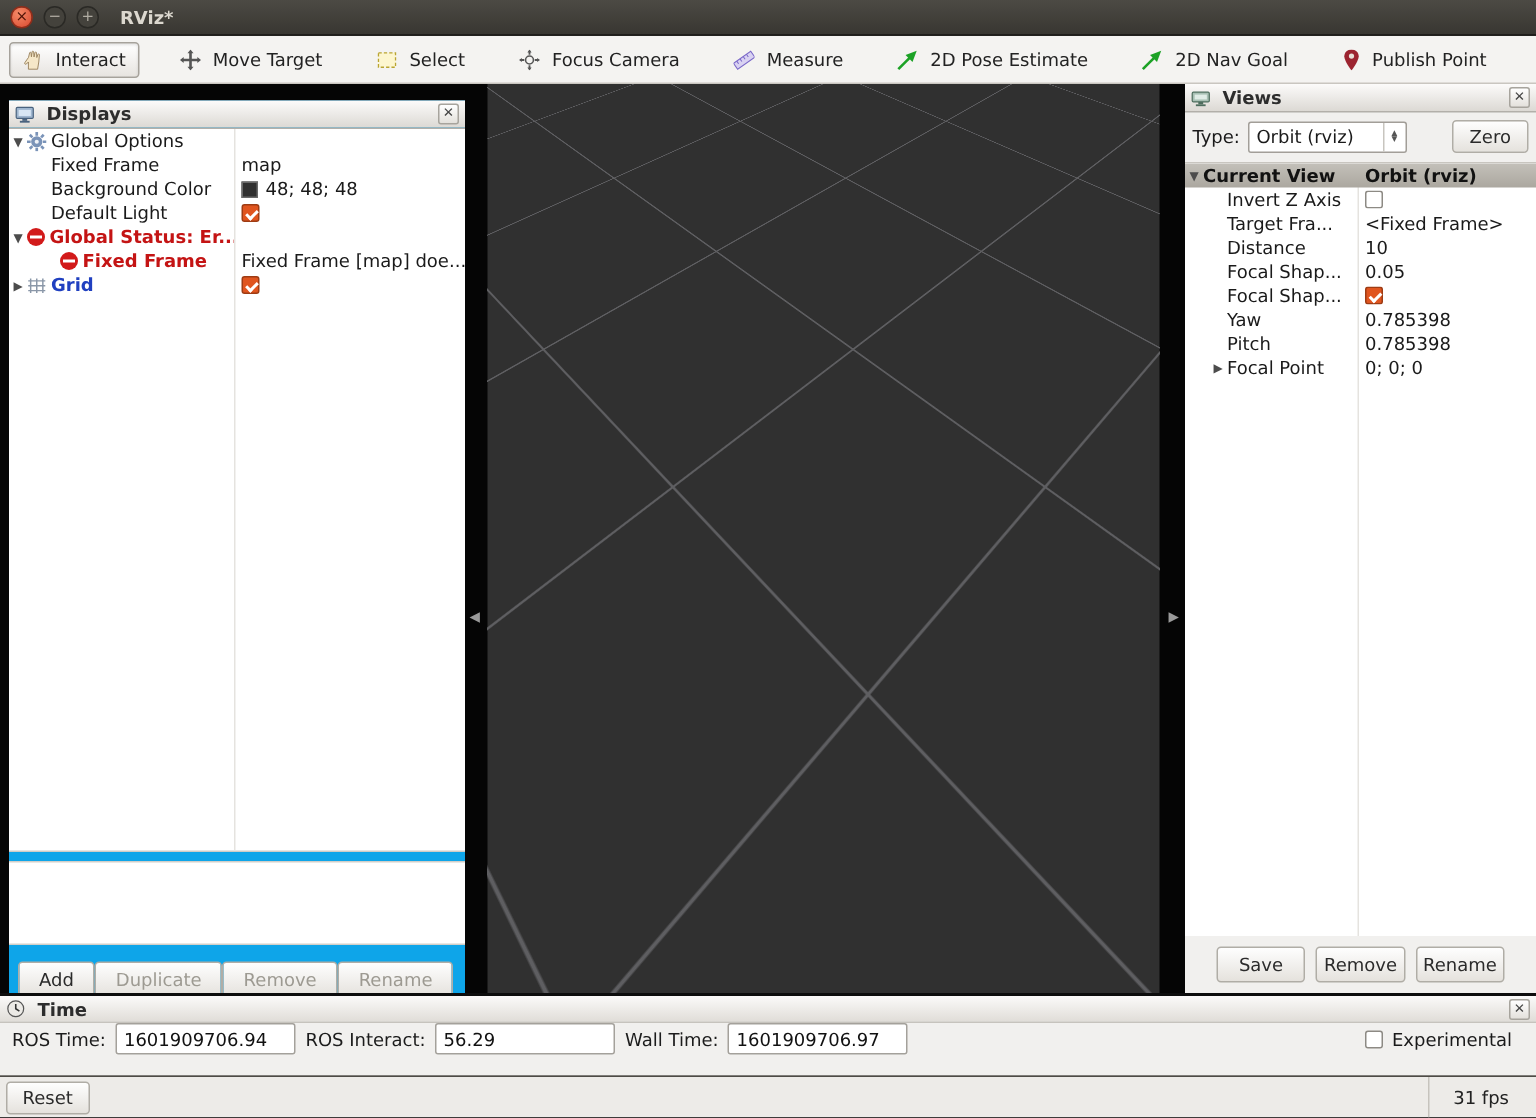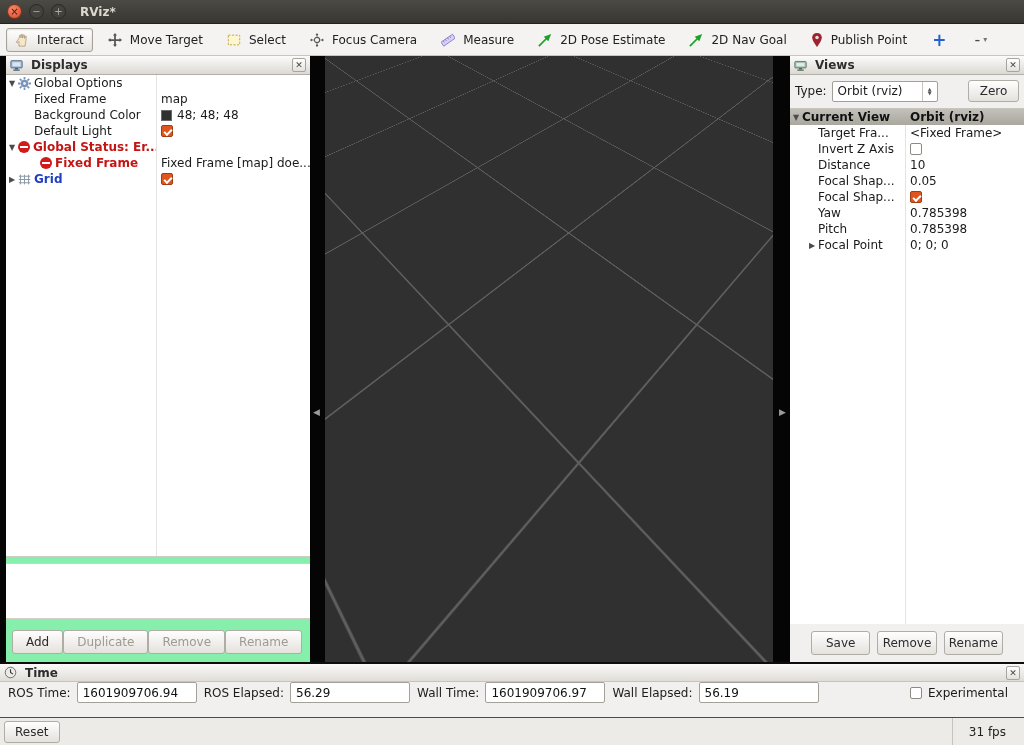--- a/index.html
+++ b/index.html
@@ -10,38 +10,38 @@
   .titlebar { position:absolute; left:0; top:0; width:1024px; height:24px;
     background:linear-gradient(#4c4a44,#383631); display:flex; align-items:center; border-bottom:1px solid #22211e; }
   .tb-circle { width:15px; height:15px; border-radius:50%; margin-left:7px; display:flex; align-items:center; justify-content:center;
     font-size:10px; line-height:1; }
   .tb-close { background:radial-gradient(circle at 35% 30%, #f58a68, #d9492f); border:1px solid #8e2d1a; color:#4f1206; }
   .tb-dim  { background:#44423c; border:1px solid #2a2925; color:#b0aca2; }
   .tb-title { margin-left:14px; font-weight:bold; color:#dcd8cf; }
 
   
   .toolbar { position:absolute; left:0; top:24px; width:1024px; height:32px; background:#f4f3f1;
-    border-bottom:1px solid #c9c6c0; display:flex; align-items:center; padding:0 6px; gap:6px; }
+    border-bottom:1px solid #c9c6c0; display:flex; align-items:center; padding:0 6px; gap:18px; }
   .tool { display:flex; align-items:center; gap:5px; padding:4px 8px; border:1px solid transparent; border-radius:3px; color:#222; white-space:nowrap; }
   .tool.selected { background:linear-gradient(#ffffff,#e7e4e0); border-color:#a6a29b; box-shadow:inset 0 1px 2px rgba(0,0,0,.12); }
   .tool svg { display:block; }
   .tool-plus { color:#1f62d0; font-weight:bold; font-size:17px; padding:0 10px; }
   .tool-minus { color:#4a4a4a; font-size:16px; padding:0 4px 0 12px; display:flex; align-items:center; gap:3px; }
   .dd-arrow { font-size:8px; color:#777; }
 
   
   .main { position:absolute; left:0; top:56px; width:1024px; height:606px; background:#050505; }
 
   .panel-header { height:19px; background:linear-gradient(#fcfbfa,#dcd9d4); border-bottom:1px solid #b2afa9;
     display:flex; align-items:center; gap:5px; padding:0 4px; font-weight:bold; color:#2d2d2d; flex:0 0 auto; }
   .panel-close { margin-left:auto; width:14px; height:14px; border:1px solid #a7a49d; border-radius:2px;
     background:linear-gradient(#fff,#e4e1dc); color:#454545; font-size:9px; line-height:12px; text-align:center; }
 
   
-  .displays { position:absolute; left:6px; top:0; width:304px; height:606px; background:#86efac; display:flex; flex-direction:column; }
+  .displays { position:absolute; left:6px; top:11px; width:304px; height:606px; background:#0ea5e9; display:flex; flex-direction:column; }
   .tree { background:#fff; position:relative; overflow:hidden; }
   .tree .colsep { position:absolute; top:0; bottom:0; width:1px; background:#e5e3df; }
   .displays .tree { height:482px; border-bottom:1px solid #cfccc6; }
   .displays .colsep { left:150px; }
   .trow { display:flex; height:16px; align-items:center; position:relative; }
   .c1 { width:150px; display:flex; align-items:center; overflow:hidden; white-space:nowrap; flex:0 0 auto; }
   .views-panel .c1 { width:115px; }
   .c2 { flex:1; display:flex; align-items:center; padding-left:5px; overflow:hidden; white-space:nowrap; }
   .exp { width:12px; text-align:center; font-size:8px; color:#4c4c4c; flex:0 0 auto; }
   .ic { display:inline-flex; margin-right:3px; flex:0 0 auto; }
@@ -335,32 +335,32 @@
         <div class="c1">
             <span class="exp">▼</span>
           <span>Current View</span>
           </div>
         <div class="c2">
             <span>Orbit (rviz)</span>
           </div>
       </div>
       <div class="trow">
         <div class="c1 ind1">
+            <span>Invert Z Axis</span>
+          </div>
+        <div class="c2">
+            <span class="cb"></span>
+          </div>
+      </div>
+      <div class="trow">
+        <div class="c1 ind1">
             <span>Target Fra...</span>
           </div>
         <div class="c2">
             <span>&lt;Fixed Frame&gt;</span>
-          </div>
-      </div>
-      <div class="trow">
-        <div class="c1 ind1">
-            <span>Invert Z Axis</span>
-          </div>
-        <div class="c2">
-            <span class="cb"></span>
           </div>
       </div>
       <div class="trow">
         <div class="c1 ind1">
             <span>Distance</span>
           </div>
         <div class="c2">
             <span>10</span>
           </div>
       </div>
@@ -424,30 +424,26 @@
       </span>
     <span>Time</span>
     <span class="panel-close">✕</span>
   </div>
   <div class="time-content">
     <div class="tfield">
       <label>ROS Time:</label>
       <input class="tinput" value="1601909706.94" style="">
     </div>
     <div class="tfield">
-      <label>ROS Elapsed:</label>
+      <label>ROS Interact:</label>
       <input class="tinput" value="56.29" style="">
     </div>
     <div class="tfield">
       <label>Wall Time:</label>
       <input class="tinput" value="1601909706.97" style="">
-    </div>
-    <div class="tfield">
-      <label>Wall Elapsed:</label>
-      <input class="tinput" value="56.19" style="">
     </div>
     <div class="experimental">
       <span class="cb"></span>
       <span>Experimental</span>
     </div>
   </div>
 </div>
 
 <div class="statusbar">
   <div class="btn reset-btn">Reset</div>

